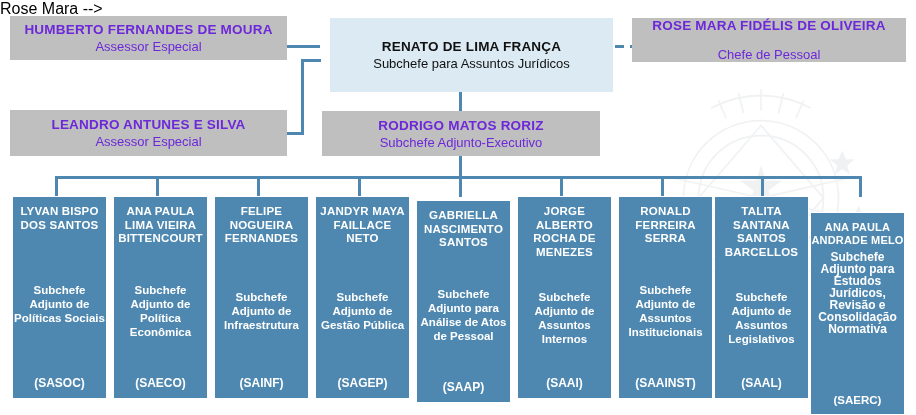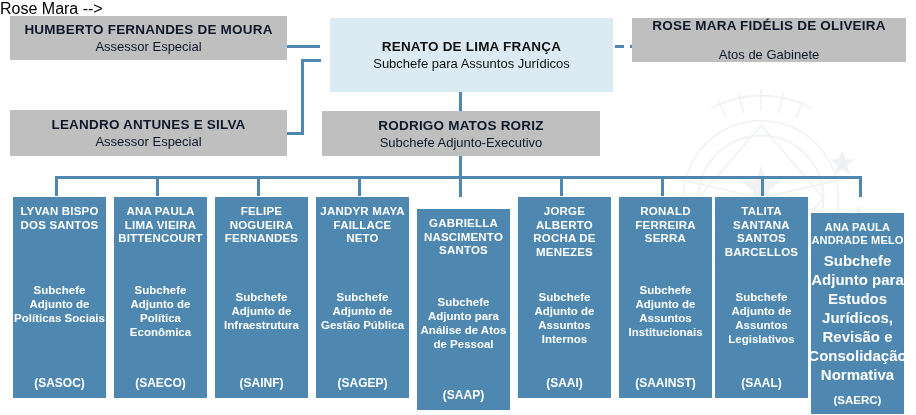--- a/index.html
+++ b/index.html
@@ -36,21 +36,21 @@
     box-sizing: border-box;
     display: flex;
     flex-direction: column;
     align-items: center;
     justify-content: center;
     text-align: center;
     z-index: 5;
   }
   .box-gray {
     background: #bfbfbf;
-    color: #0f172a;
+    color: #6d28d9;
   }
   .box-lightblue {
     background: #dbeaf3;
     color: #111111;
   }
   .box-blue {
     background: #4e88b0;
     color: #ffffff;
     border: 1.5px solid #ffffff;
     align-items: center;
@@ -82,21 +82,21 @@
     margin-top: auto;
   }
   .tier-bottom .code {
     font-size: 12px;
     line-height: 14px;
     font-weight: bold;
     margin-top: auto;
     margin-bottom: 8px;
   }
   .tier-bottom.compact .name { font-size: 11px; line-height: 13px; }
-  .tier-bottom.compact .role { font-size: 15px; line-height: 19px; margin-top: 4px; }
+  .tier-bottom.compact .role { font-size: 12px; line-height: 12px; margin-top: 4px; }
   .tier-bottom.compact .code { font-size: 11.5px; margin-bottom: 7px; }
 
   
   .conn {
     position: absolute;
     background: #4e88b0;
     z-index: 1;
   }
   .conn-h { height: 3px; }
   .conn-v { width: 3px; }
@@ -188,21 +188,21 @@
     <div class="role">Subchefe para Assuntos Jurídicos</div>
   </div>
 
   <div class="box box-gray tier-top" style="left:322px; top:111px; width:278px; height:45px;align-items:center;">
     <div class="name">RODRIGO MATOS RORIZ</div>
     <div class="role">Subchefe Adjunto-Executivo</div>
   </div>
 
   <div class="box box-gray tier-top" style="left:632px; top:18px; width:274px; height:44px;gap:12px;">
     <div class="name">ROSE MARA FIDÉLIS DE OLIVEIRA</div>
-    <div class="role">Atos de Gabinete</div>
+    <div class="role">Chefe de Pessoal</div>
   </div>
 
   
 
   <div class="box box-blue tier-bottom" style="left:12px; top:196px; width:95px; height:203px;">
     <div class="name">LYVAN BISPO DOS SANTOS</div>
     <div class="role">Subchefe Adjunto de Políticas Sociais</div>
     <div class="code">(SASOC)</div>
   </div>
 
@@ -217,21 +217,21 @@
     <div class="role">Subchefe Adjunto de Infraestrutura</div>
     <div class="code">(SAINF)</div>
   </div>
 
   <div class="box box-blue tier-bottom" style="left:315px; top:196px; width:95px; height:203px;">
     <div class="name">JANDYR MAYA FAILLACE NETO</div>
     <div class="role">Subchefe Adjunto de Gestão Pública</div>
     <div class="code">(SAGEP)</div>
   </div>
 
-  <div class="box box-blue tier-bottom" style="left:416px; top:208px; width:95px; height:203px;">
+  <div class="box box-blue tier-bottom" style="left:416px; top:200px; width:95px; height:203px;">
     <div class="name">GABRIELLA NASCIMENTO SANTOS</div>
     <div class="role">Subchefe Adjunto para Análise de Atos de Pessoal</div>
     <div class="code">(SAAP)</div>
   </div>
 
   <div class="box box-blue tier-bottom" style="left:517px; top:196px; width:95px; height:203px;">
     <div class="name">JORGE ALBERTO ROCHA DE MENEZES</div>
     <div class="role">Subchefe Adjunto de Assuntos Internos</div>
     <div class="code">(SAAI)</div>
   </div>

